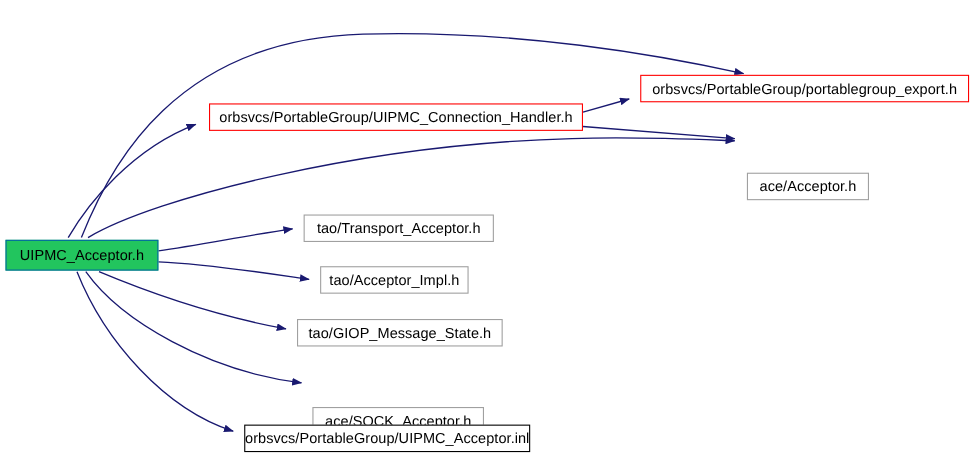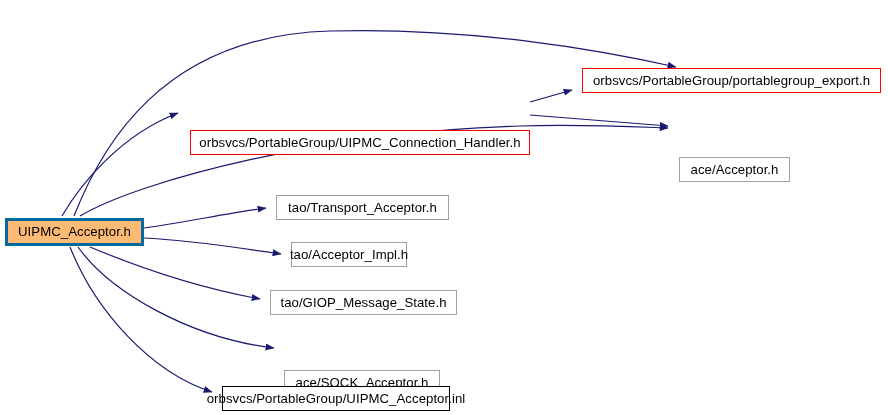--- a/index.html
+++ b/index.html
@@ -31,22 +31,22 @@
     white-space: nowrap;
     color: #000000;
     font-size: 13.2px;
     line-height: 1;
     letter-spacing: 0.05px;
     background: #ffffff;
     border: 1px solid #a0a0a0;
     z-index: 5;
   }
   .node.root {
-    background: #fdba74;
-    border: 3px solid #0369a1;
+    background: #22c55e;
+    border: 1px solid #0369a1;
   }
   .node.red {
     border: 1px solid #ff0000;
   }
   .node.black {
     border: 1px solid #000000;
   }
 </style>
 </head>
 <body>
@@ -70,39 +70,39 @@
         <path d="M 90 247 C 140 268, 200 288, 260 299"></path>
         <path d="M 78 247 C 110 292, 190 338, 274 348"></path>
         <path d="M 70 247 C 95 310, 150 372, 212 392"></path>
       </g>
   </svg>
 
   <div id="node-layer">
       <div class="node root" style="left: 5px; top: 218px; width: 139px; height: 28px;">
         <span>UIPMC_Acceptor.h</span>
       </div>
-      <div class="node red" style="left: 190px; top: 94px; width: 340px; height: 25px; margin-top: 36px;">
+      <div class="node red" style="left: 190px; top: 94px; width: 340px; height: 25px;">
         <span>orbsvcs/PortableGroup/UIPMC_Connection_Handler.h</span>
       </div>
       <div class="node red" style="left: 582px; top: 68px; width: 299px; height: 25px;">
         <span>orbsvcs/PortableGroup/portablegroup_export.h</span>
       </div>
       <div class="node grey" style="left: 679px; top: 117px; width: 111px; height: 25px; margin-top: 40px;">
         <span>ace/Acceptor.h</span>
       </div>
       <div class="node grey" style="left: 276px; top: 195px; width: 173px; height: 25px; text-align: right;">
         <span>tao/Transport_Acceptor.h</span>
       </div>
-      <div class="node grey" style="left: 291px; top: 242px; width: 116px; height: 25px;">
+      <div class="node grey" style="left: 291px; top: 242px; width: 135px; height: 25px;">
         <span>tao/Acceptor_Impl.h</span>
       </div>
       <div class="node grey" style="left: 270px; top: 290px; width: 187px; height: 25px; text-align: right;">
         <span>tao/GIOP_Message_State.h</span>
       </div>
       <div class="node grey" style="left: 284px; top: 338px; width: 156px; height: 25px; margin-top: 32px;">
         <span>ace/SOCK_Acceptor.h</span>
       </div>
-      <div class="node black" style="left: 222px; top: 386px; width: 228px; height: 25px; text-align: center;">
+      <div class="node black" style="left: 222px; top: 386px; width: 260px; height: 25px; text-align: center;">
         <span>orbsvcs/PortableGroup/UIPMC_Acceptor.inl</span>
       </div>
     </div>
 
 </div>
 
 </body></html>

